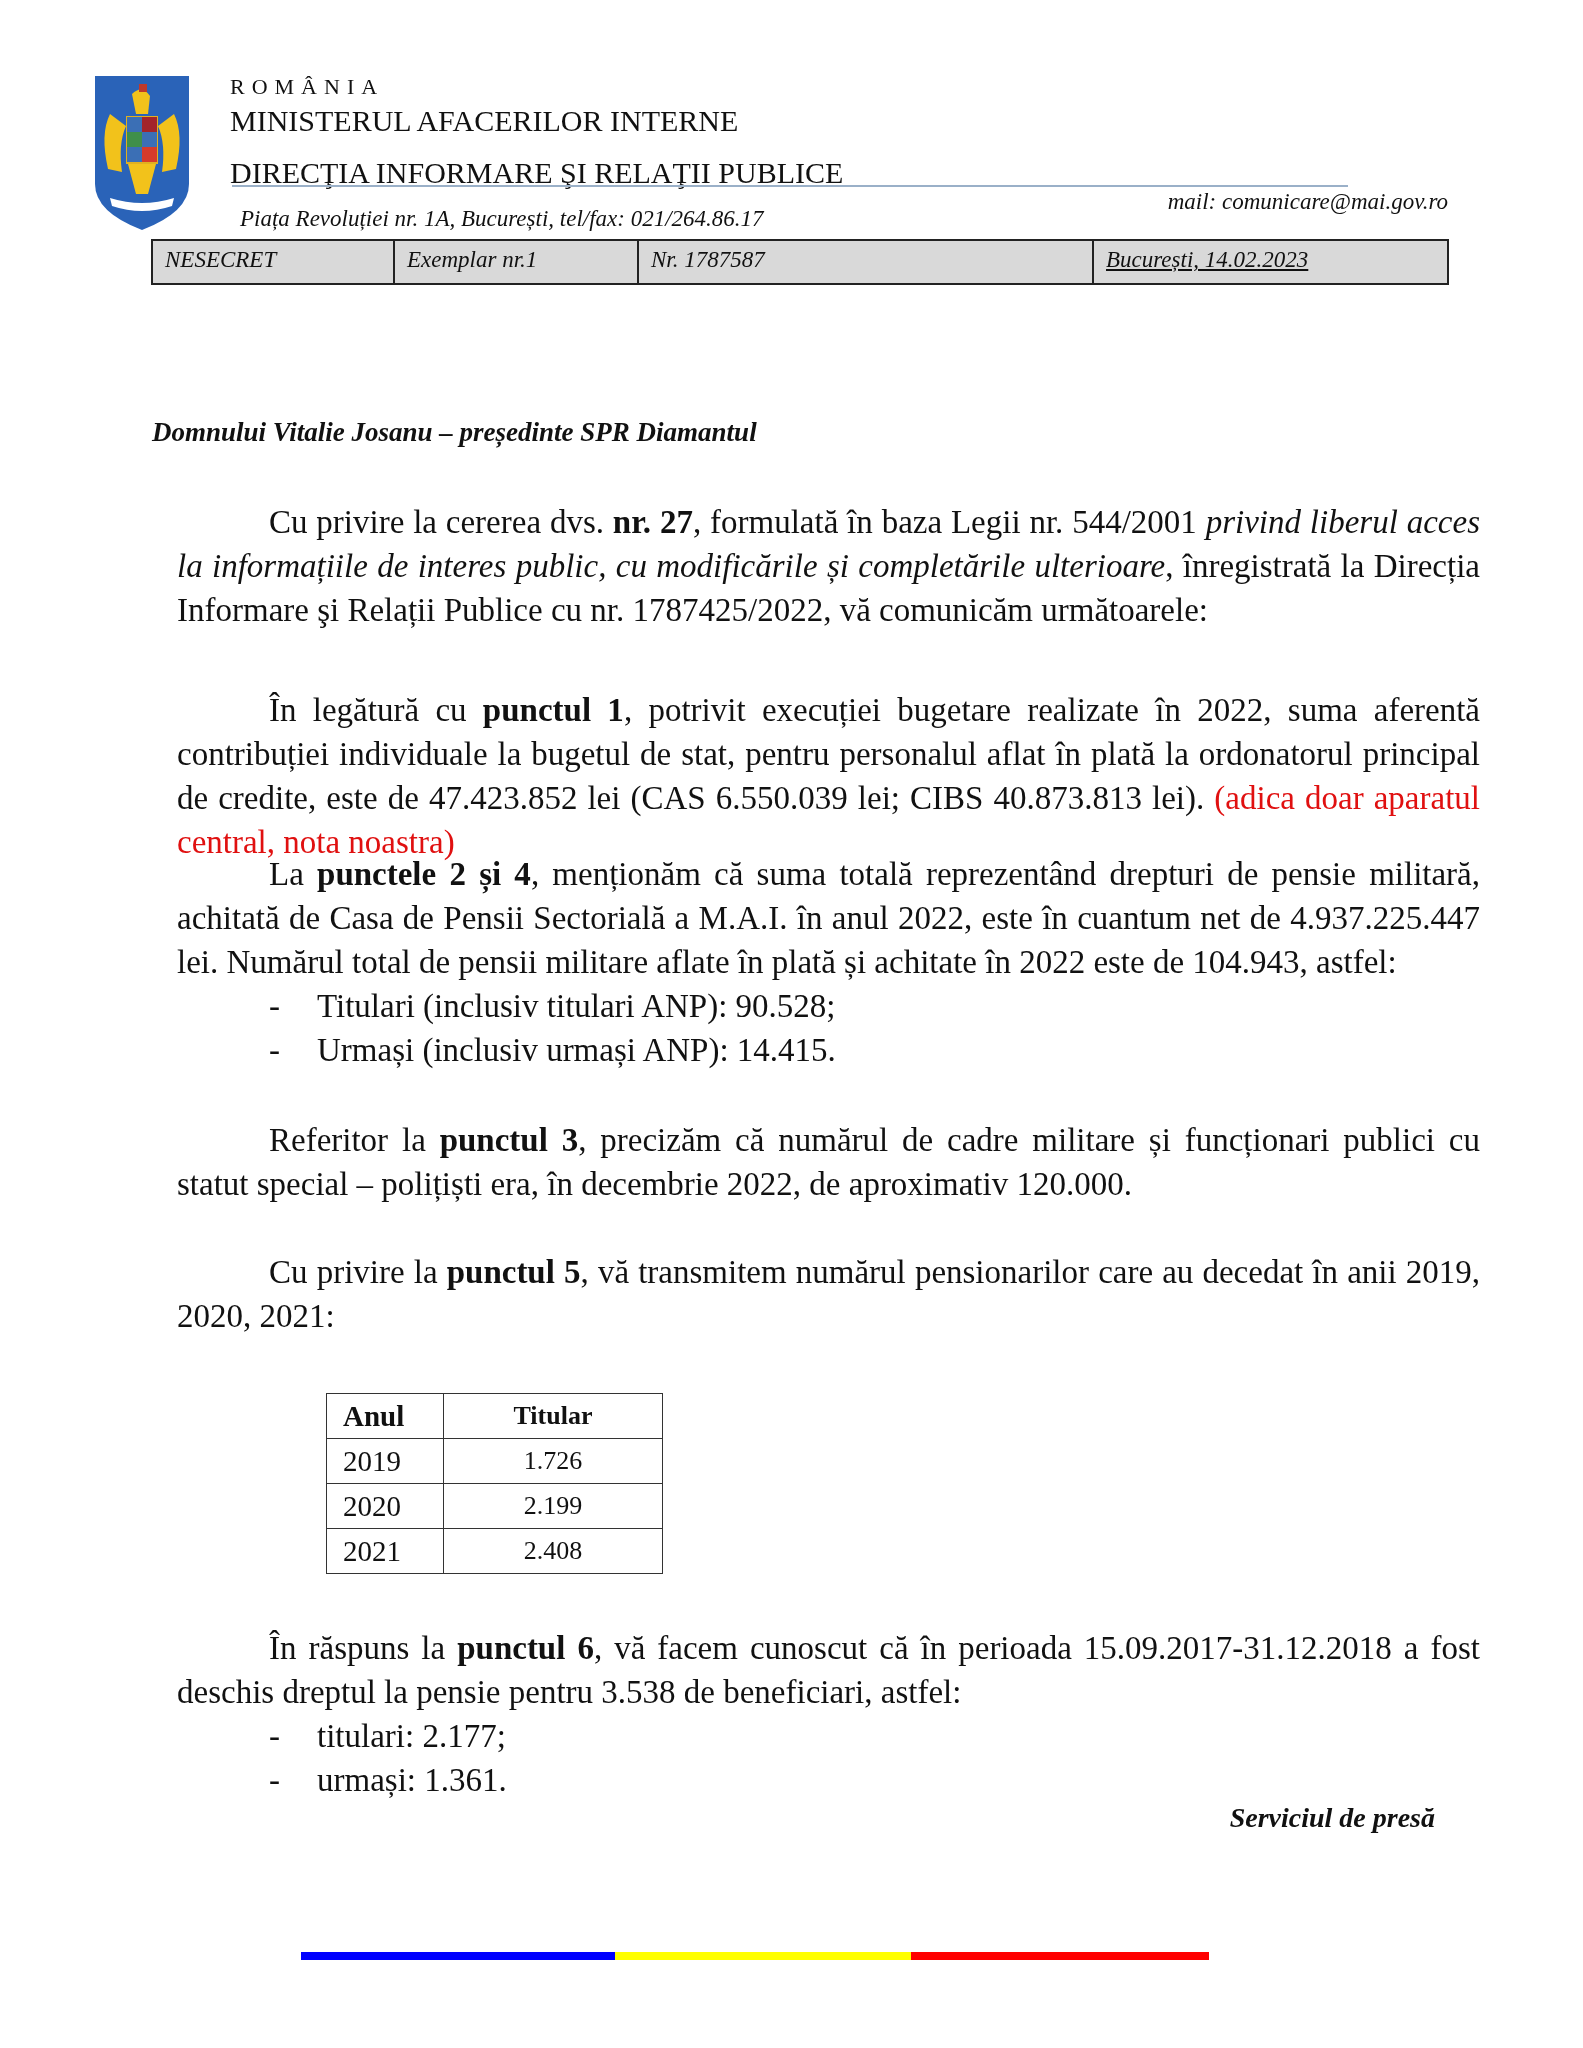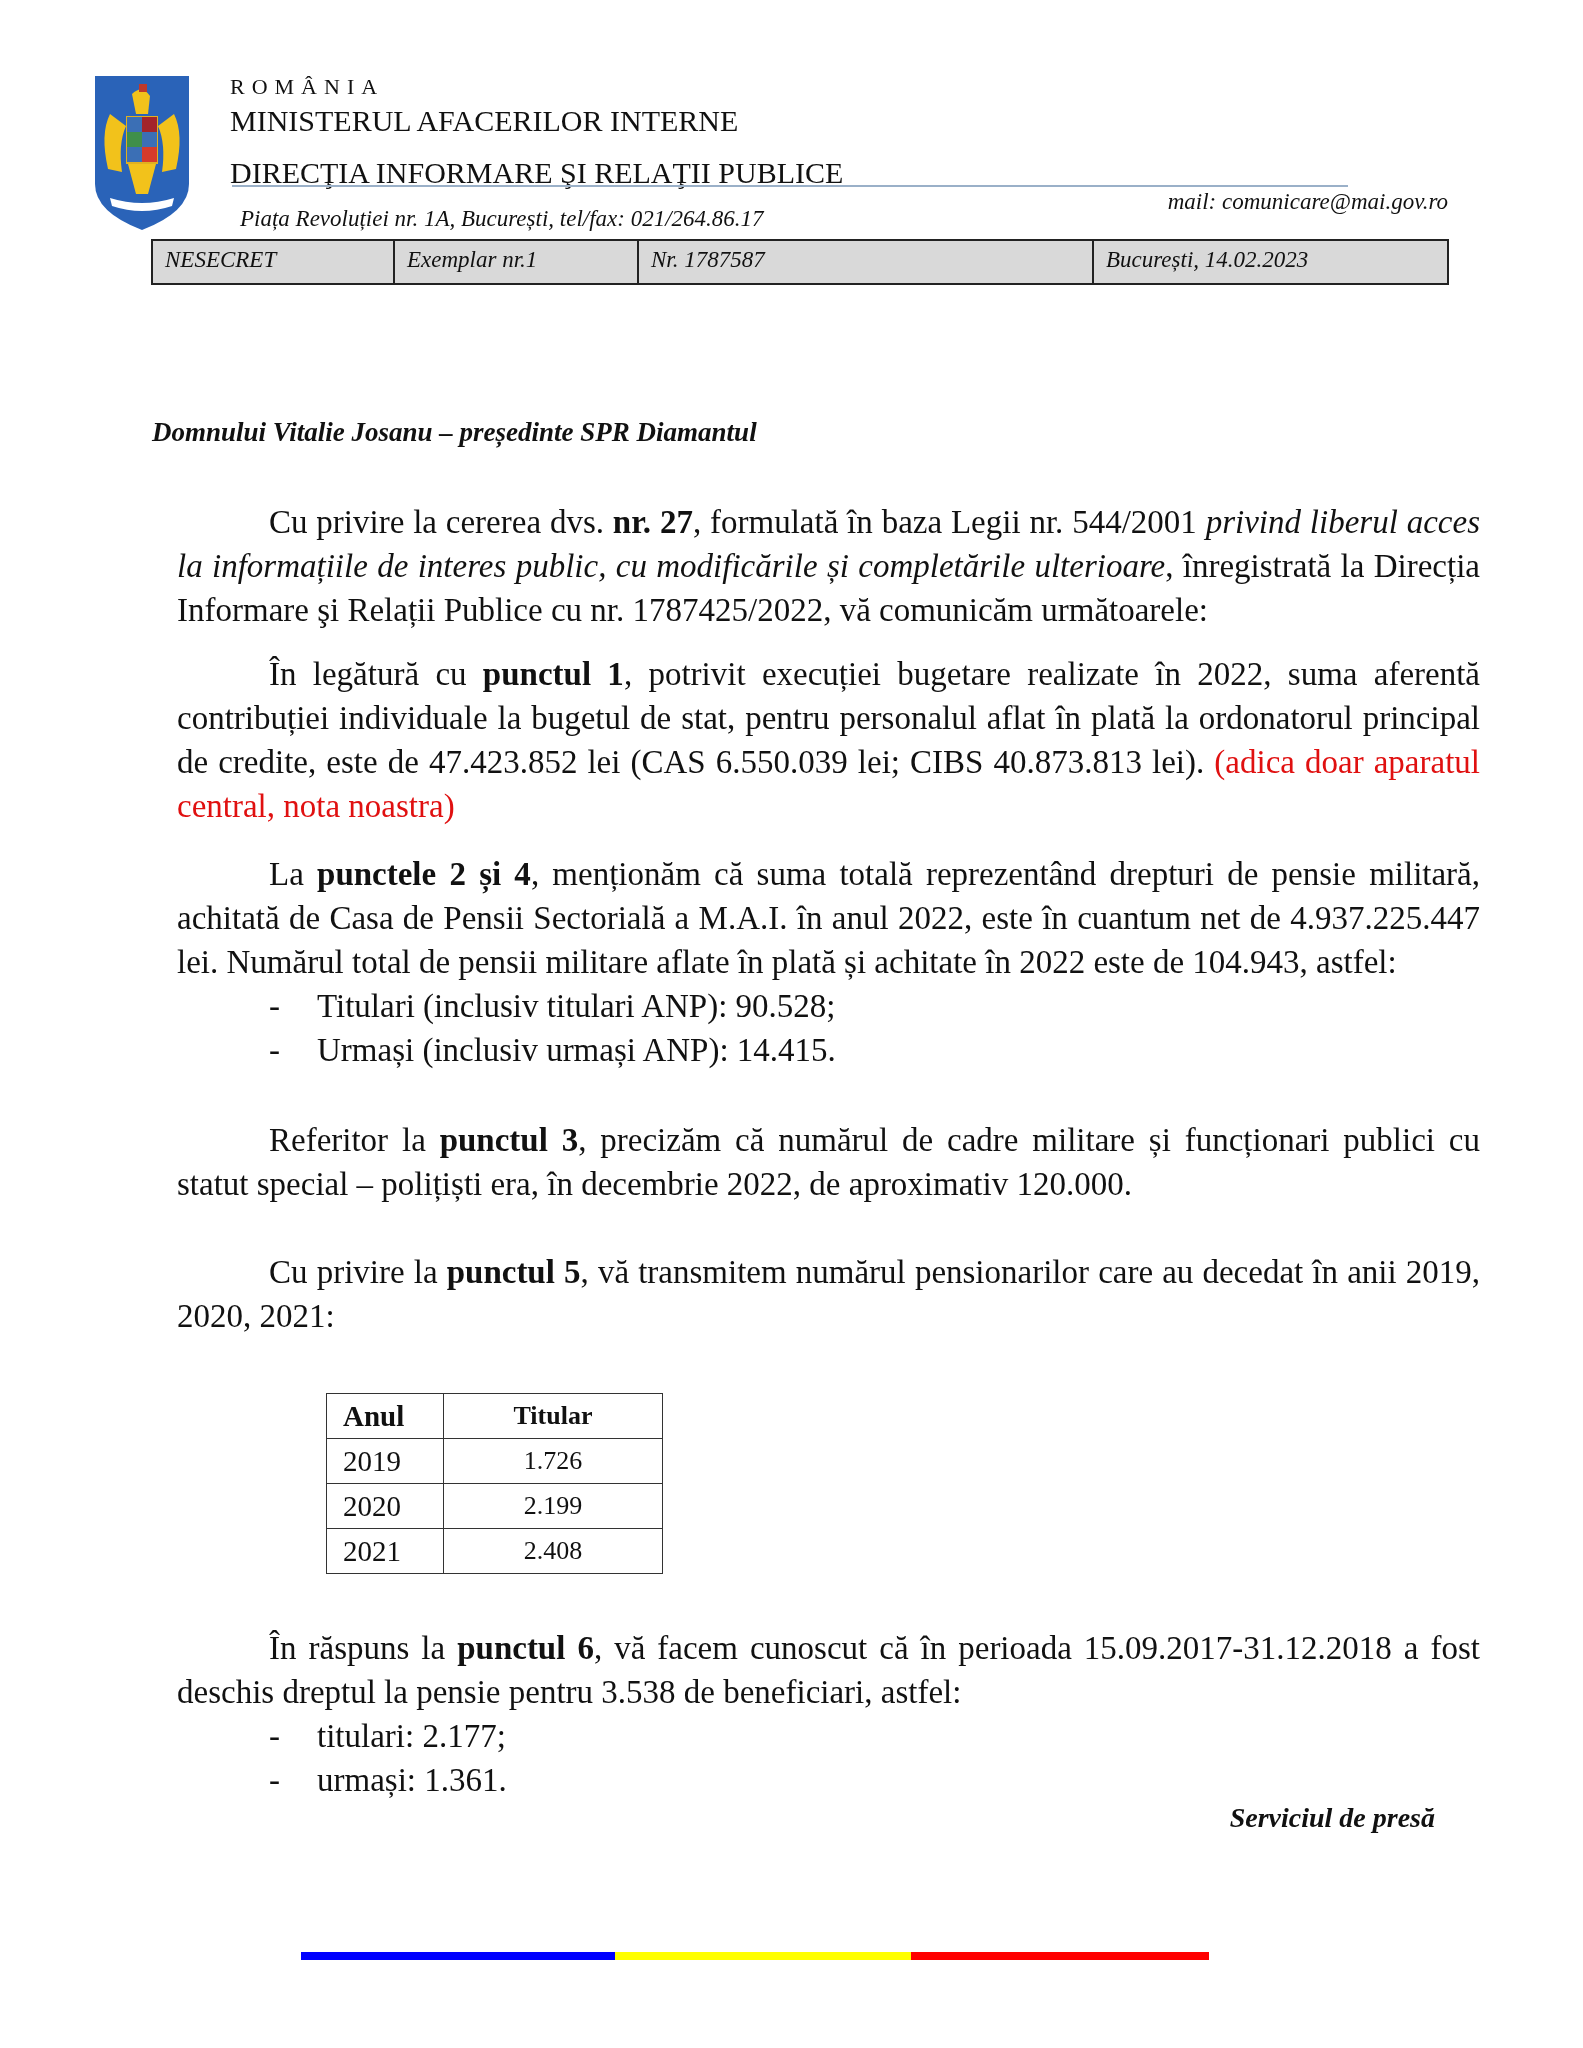--- a/index.html
+++ b/index.html
@@ -11,34 +11,34 @@
   .hdr-romania { position: absolute; left: 230px; top: 74px; font-size: 22px; letter-spacing: 7px; }
   .hdr-line1 { position: absolute; left: 230px; top: 104px; font-size: 30px; line-height: 34px; }
   .hdr-line2 { position: absolute; left: 230px; top: 140px; font-size: 30px; line-height: 34px; margin-top: 16px; }
   .hdr-rule { position: absolute; left: 232px; top: 185px; width: 1116px; height: 2px; background: #9ab0c8; }
   .hdr-address { position: absolute; left: 240px; top: 206px; font-size: 23px; font-style: italic; }
   .hdr-mail { position: absolute; right: 135px; top: 189px; font-size: 23px; font-style: italic; text-align: center; }
 
   .reg-table { position: absolute; left: 151px; top: 239px; width: 1298px; height: 46px;
     border: 2px solid #222; background: #d9d9d9; display: flex; box-sizing: border-box; }
   .reg-cell { border-right: 2px solid #222; font-style: italic; font-size: 23px; padding: 6px 12px; box-sizing: border-box; }
-  .reg-cell:last-child { border-right: none; }
+  .reg-cell:last-child { border-right: none; text-decoration: underline; }
   .c1 { width: 242px; } .c2 { width: 244px; } .c3 { width: 455px; } .c4 { flex: 1; }
 
   .addressee { position: absolute; left: 152px; top: 417px; font-size: 27px; font-weight: bold; font-style: italic; }
 
   .body { position: absolute; left: 140px; width: 1303px; font-size: 33px; line-height: 44px; text-align: justify; margin-left: 37px; }
   .body p { margin: 0; text-indent: 92px; }
   .red { color: #e01010; }
   .list { margin: 0; padding: 0; list-style: none; }
   .list li { position: relative; padding-left: 140px; }
   .list li .dash { position: absolute; left: 92px; }
 
   .p1 { top: 500px; }
-  .p2 { top: 652px; }
+  .p2 { top: 688px; }
   .p3 { top: 852px; }
   .p4 { top: 1118px; }
   .p5 { top: 1250px; }
 
   .deaths-table { position: absolute; left: 326px; top: 1393px; border-collapse: collapse; font-size: 29px; }
   .deaths-table th, .deaths-table td { border: 1.5px solid #333; height: 44px; padding: 0 16px; }
   .deaths-table th:first-child, .deaths-table td:first-child { width: 84px; text-align: left; }
   .deaths-table th:last-child, .deaths-table td:last-child { width: 186px; text-align: center; }
   .deaths-table th { font-weight: bold; }
   .deaths-table th:last-child { font-size: 26px; }

